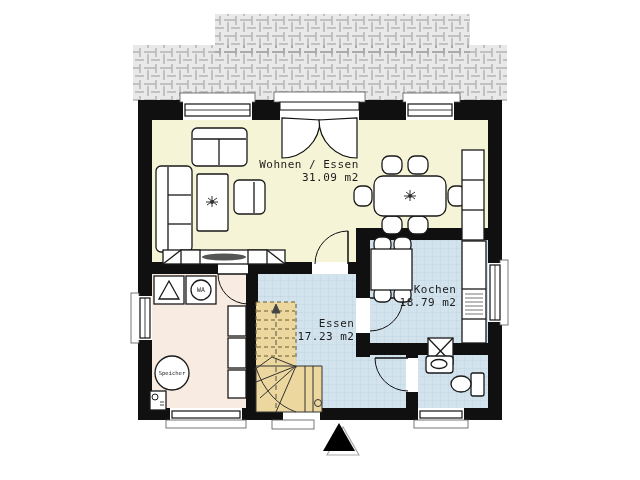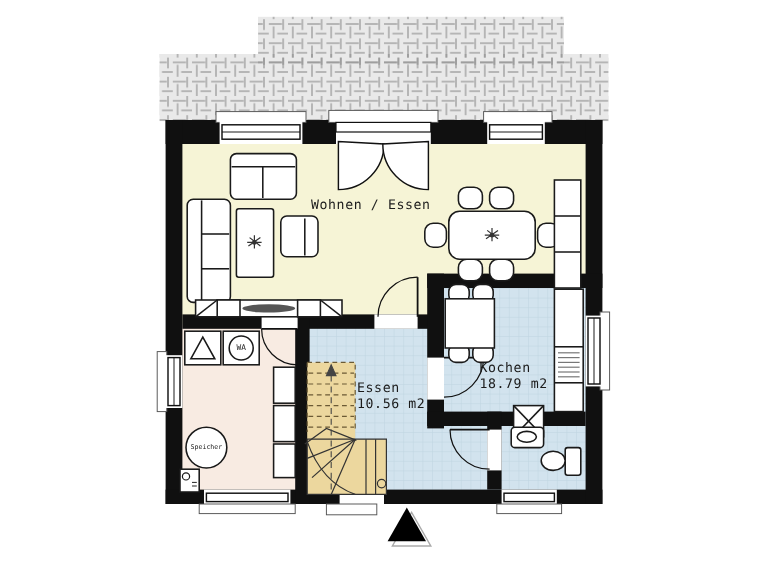--- a/index.html
+++ b/index.html
@@ -1,20 +1,20 @@
 <!DOCTYPE html>
 <html><head>
 <meta charset="utf-8">
 <style>
   html,body{margin:0;padding:0;background:#fff;}
   .stage{position:relative;width:640px;height:480px;background:#ffffff;overflow:hidden;
          font-family:"DejaVu Sans Mono",monospace;}
   svg{position:absolute;left:0;top:0;}
   .lbl{position:absolute;transform:translate(-50%,-50%);
-       font:11px "DejaVu Sans Mono",monospace;color:#1b1b1b;text-align:left;
+       font:11px "DejaVu Sans Mono",monospace;color:#1b1b1b;text-align:right;
        line-height:13px;white-space:nowrap;letter-spacing:.5px;}
   .lbl span{display:block;}
   .lbl-tiny{font-size:5.5px;letter-spacing:0;line-height:6px;}
   .lbl-wa{font-size:6.5px;letter-spacing:0;line-height:7px;}
 </style>
 </head>
 <body>
 
 <div class="stage">
 <svg width="640" height="480" viewBox="0 0 640 480">
@@ -289,28 +289,29 @@
   </g>
 
   <g>
     <path d="M343,427 L327,455 L359,455 Z" fill="none" stroke="#aaa" stroke-width="1.2"></path>
     <path d="M339,423 L323,451 L355,451 Z" fill="#000"></path>
   </g>
 </svg>
 
   <div class="lbl" style="left:309px;top:171px">
     <span>Wohnen / Essen</span>
-  </div>
-  <div class="lbl" style="left:428px;top:313px">
+    <span>31.09 m2</span>
+  </div>
+  <div class="lbl" style="left:428px;top:296px">
     <span>Kochen</span>
     <span>18.79 m2</span>
   </div>
   <div class="lbl" style="left:326px;top:330px">
     <span>Essen</span>
-    <span>10.56 m2</span>
+    <span>17.23 m2</span>
   </div>
   <div class="lbl lbl-tiny" style="left:172px;top:373px">
     <span>Speicher</span>
   </div>
   <div class="lbl lbl-wa" style="left:201px;top:290px">
     <span>WA</span>
   </div>
 </div>
 
 </body></html>

